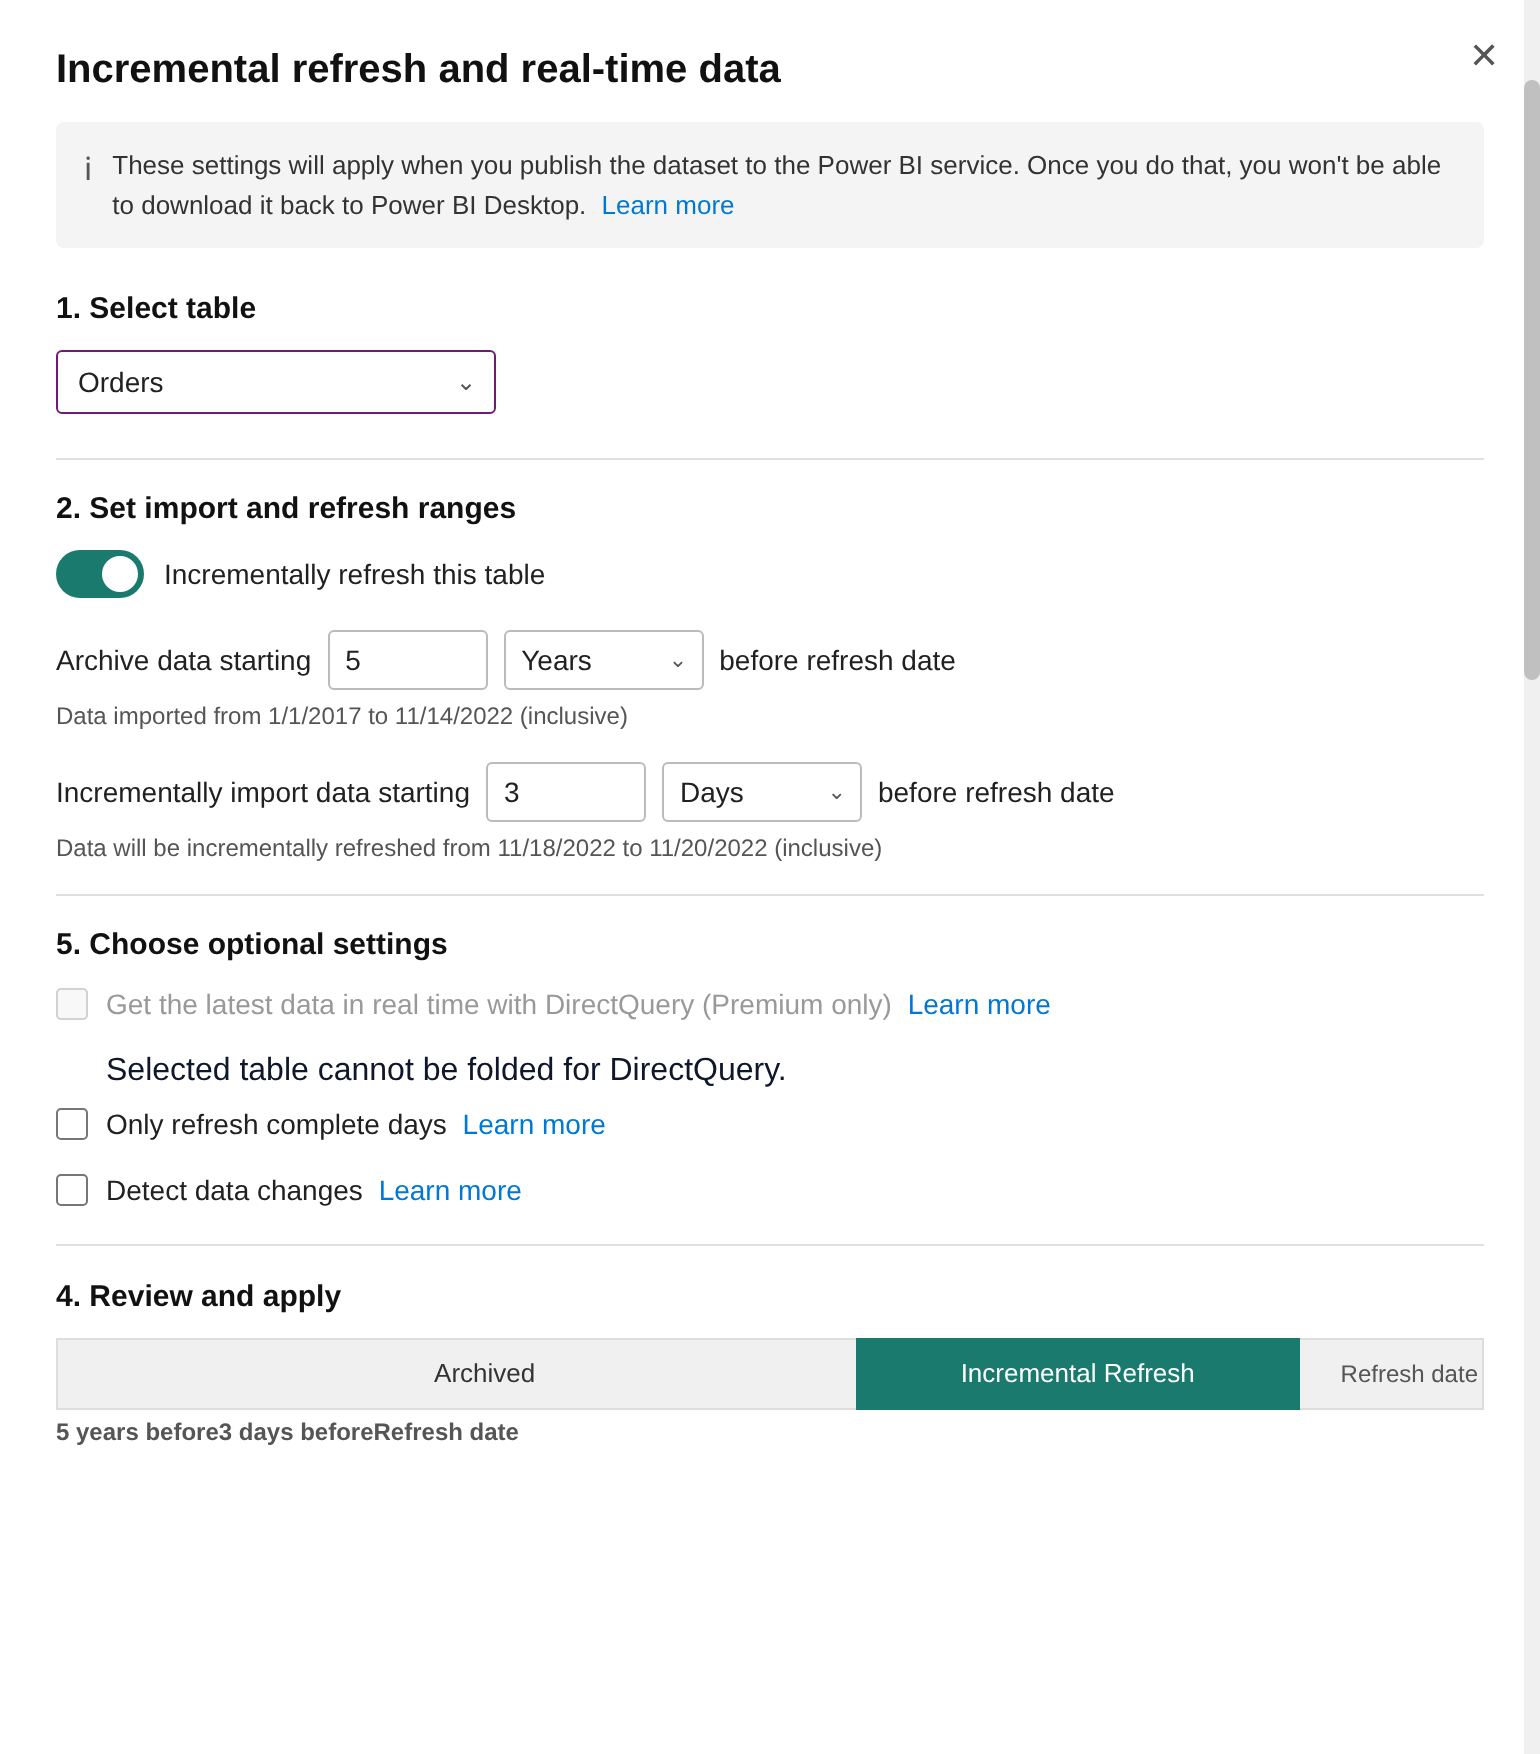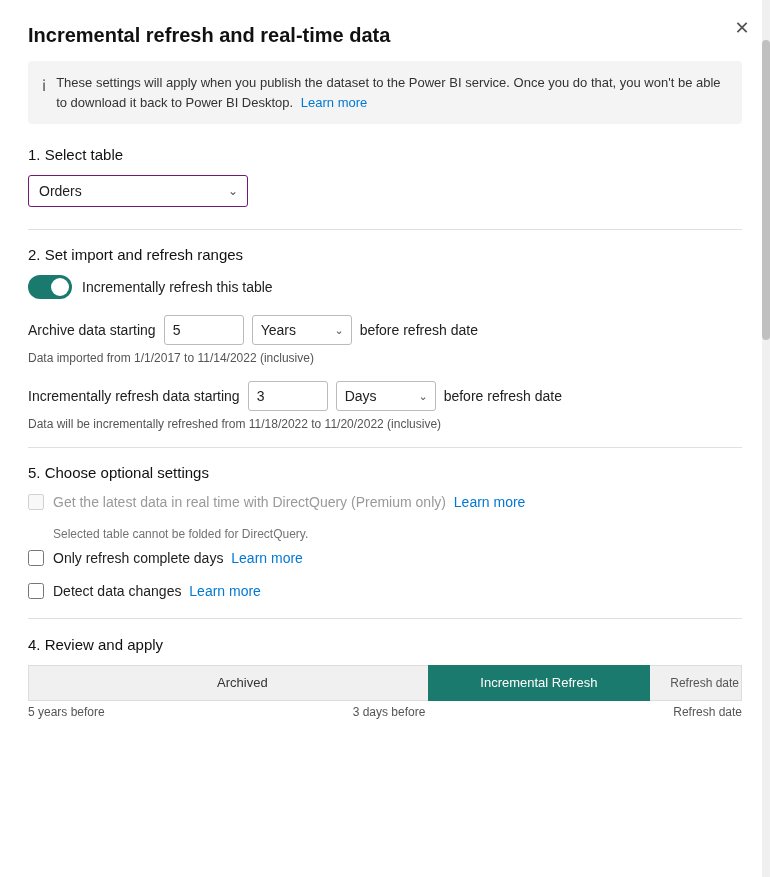--- a/index.html
+++ b/index.html
@@ -65,21 +65,21 @@
       line-height: 1.5;
     }
     .info-icon {
       color: #555;
       font-size: 16px;
       margin-top: 1px;
       flex-shrink: 0;
     }
     .section-title {
       font-size: 15px;
-      font-weight: 400;
+      font-weight: 700;
       margin-bottom: 12px;
       margin-top: 4px;
       color: #111;
     }
     .select-table-section { margin-bottom: 22px; }
     .dropdown-wrapper {
       position: relative;
       width: 220px;
     }
     .dropdown-select {
@@ -197,22 +197,22 @@
       flex-shrink: 0;
       cursor: pointer;
     }
     .checkbox-label {
       font-size: 14px;
       color: #212121;
       line-height: 1.4;
     }
     .checkbox-label.disabled { color: #999; }
     .sub-note {
-      font-size: 12px;
-      color: #737373;
+      font-size: 16px;
+      color: #0f172a;
       margin-top: 2px;
       margin-left: 25px;
       margin-bottom: 8px;
     }
     .review-section { margin-top: 17px; }
     .timeline-bar-container {
       width: 100%;
       height: 36px;
       display: flex;
       margin-top: 12px;
@@ -247,24 +247,25 @@
       border-left: none;
       display: flex;
       align-items: center;
       justify-content: flex-end;
       font-size: 12px;
       color: #555;
       padding-right: 2px;
     }
     .timeline-labels {
       display: flex;
-      justify-content: space-between;
+      justify-content: flex-start;
       padding: 4px 0 0 0;
       font-size: 12px;
       color: #555;
+      font-weight: bold;
     }
     .divider {
       border: none;
       border-top: 1px solid #e0e0e0;
       margin: 16px 0;
     }
     .scrollbar {
       position: absolute;
       right: 0;
       top: 0;
@@ -334,21 +335,21 @@
           <option>Quarters</option>
           <option selected="">Years</option>
         </select>
         <span class="range-dropdown-arrow">⌄</span>
       </div>
       <span class="range-label">before refresh date</span>
     </div>
     <div class="date-info">Data imported from 1/1/2017 to 11/14/2022 (inclusive)</div>
 
     <div class="range-row">
-      <span class="range-label">Incrementally refresh data starting</span>
+      <span class="range-label">Incrementally import data starting</span>
       <input class="range-input" type="number" value="3" style="">
       <div class="range-dropdown-wrapper">
         <select class="range-dropdown">
           <option selected="">Days</option>
           <option>Weeks</option>
           <option>Months</option>
           <option>Quarters</option>
           <option>Years</option>
         </select>
         <span class="range-dropdown-arrow">⌄</span>

